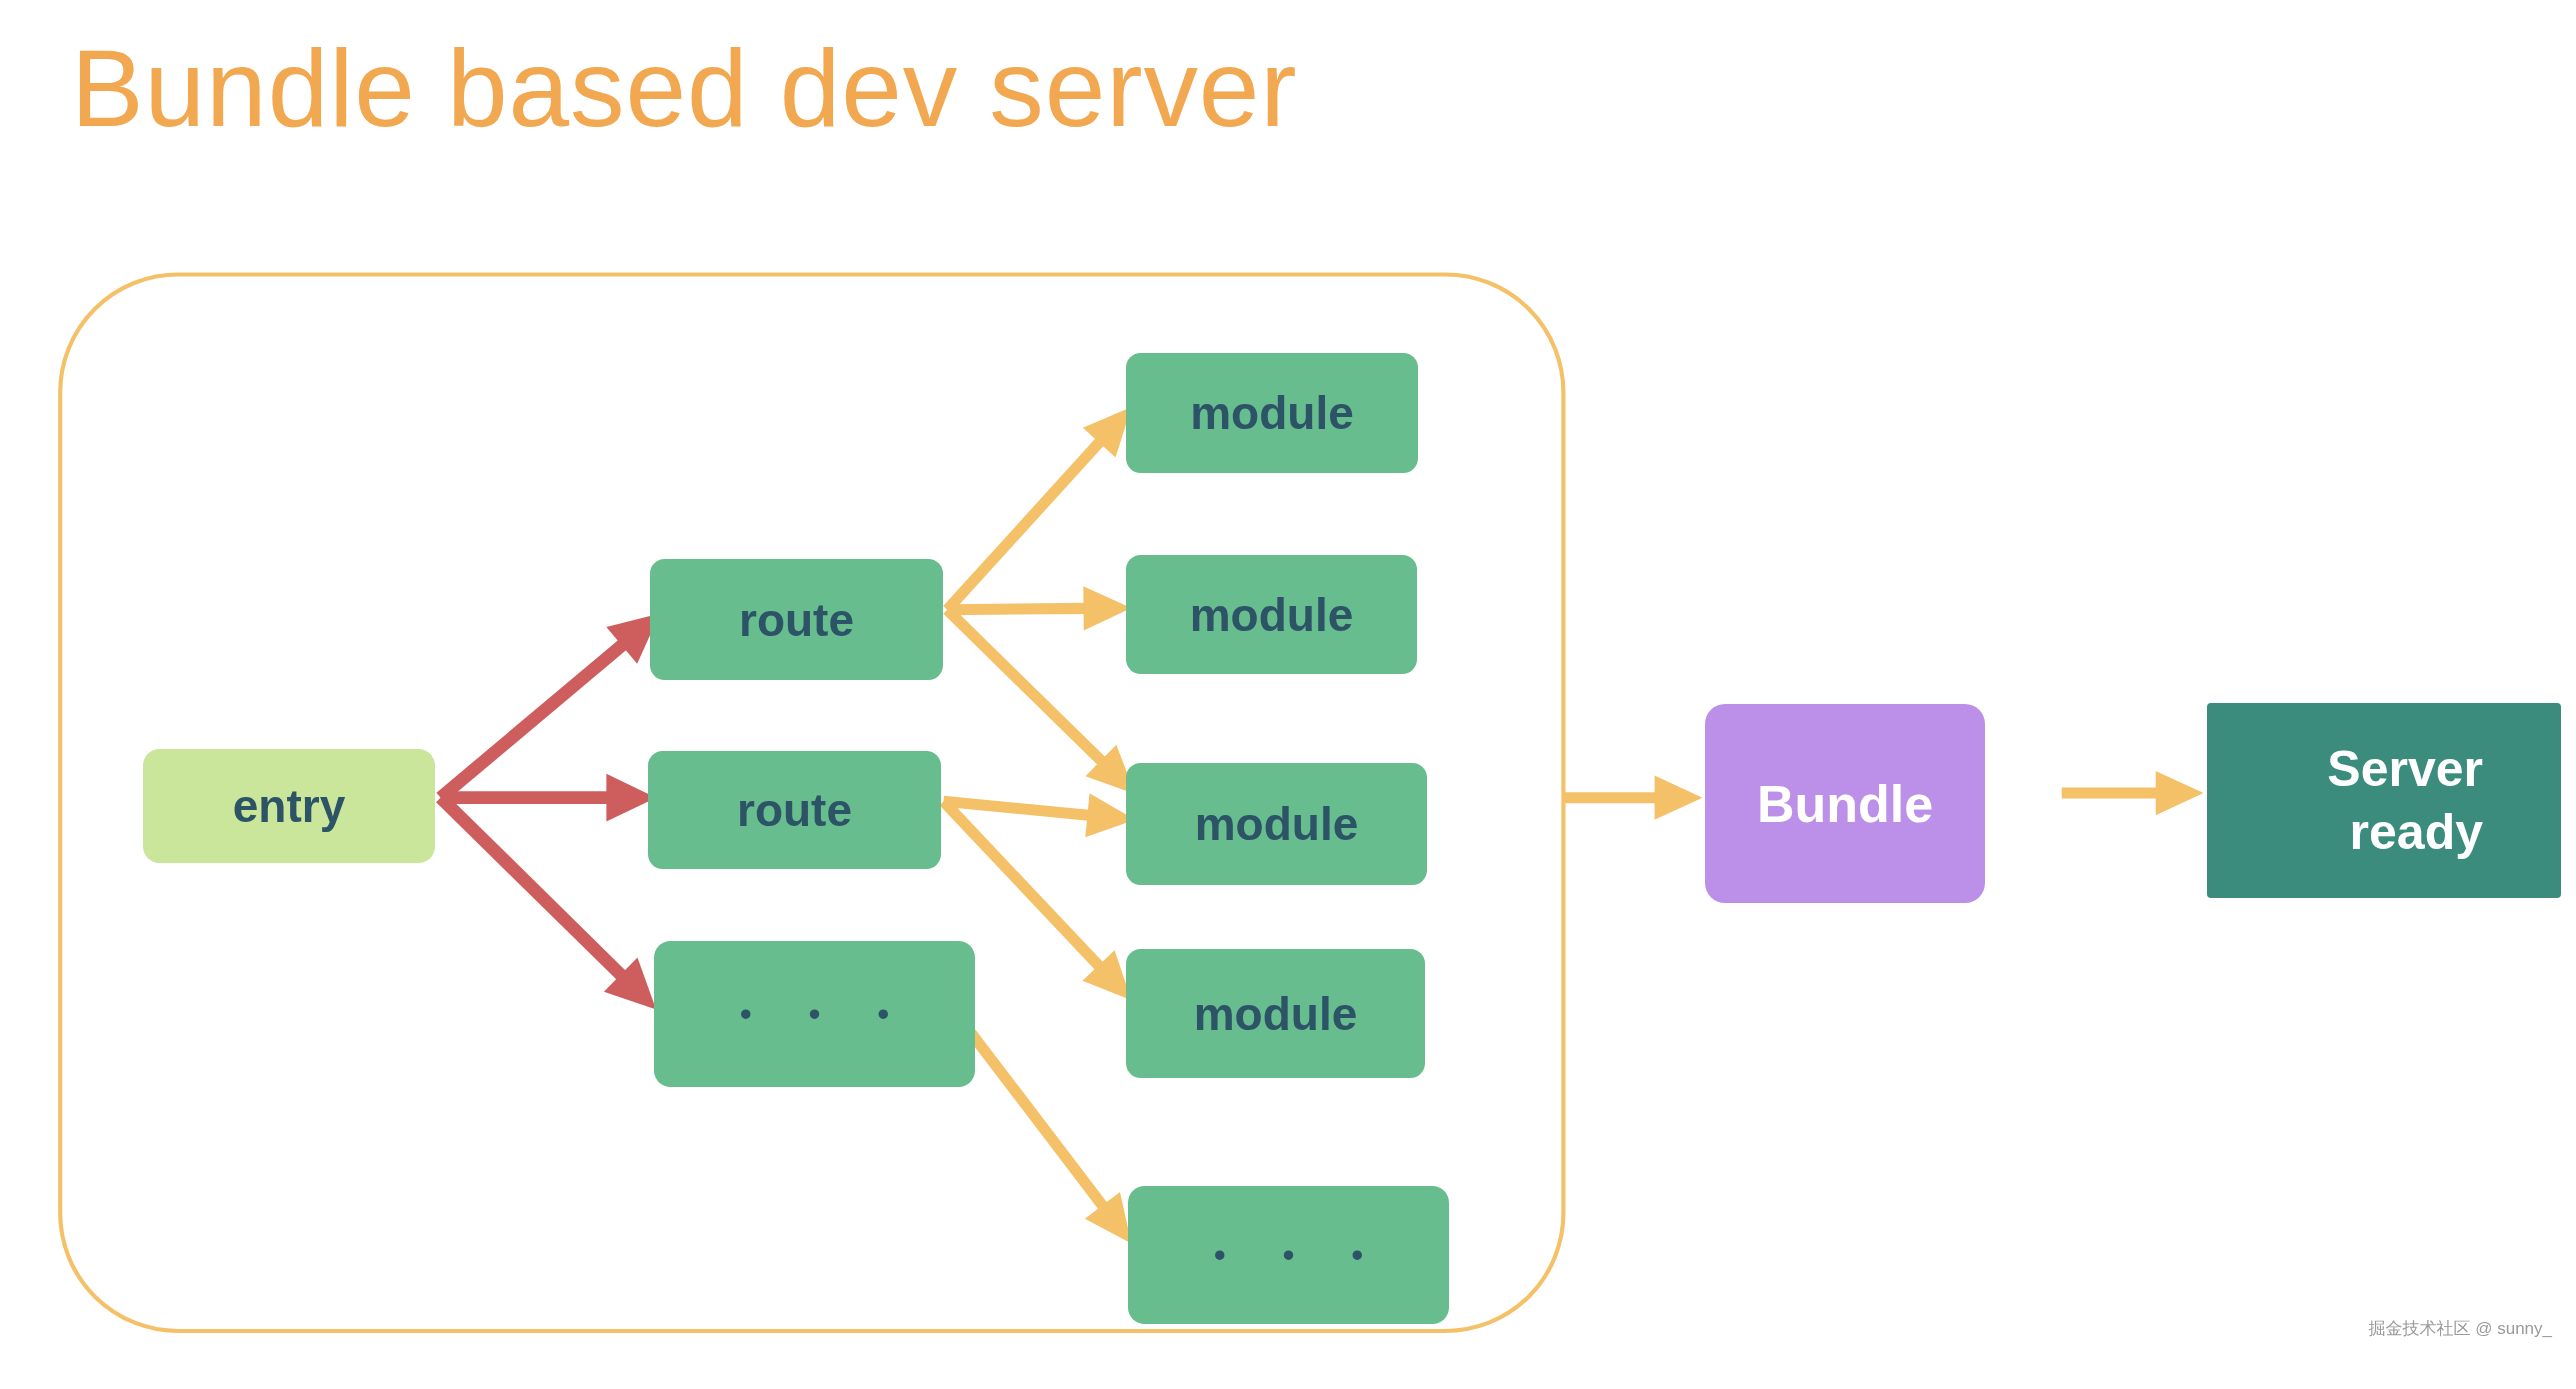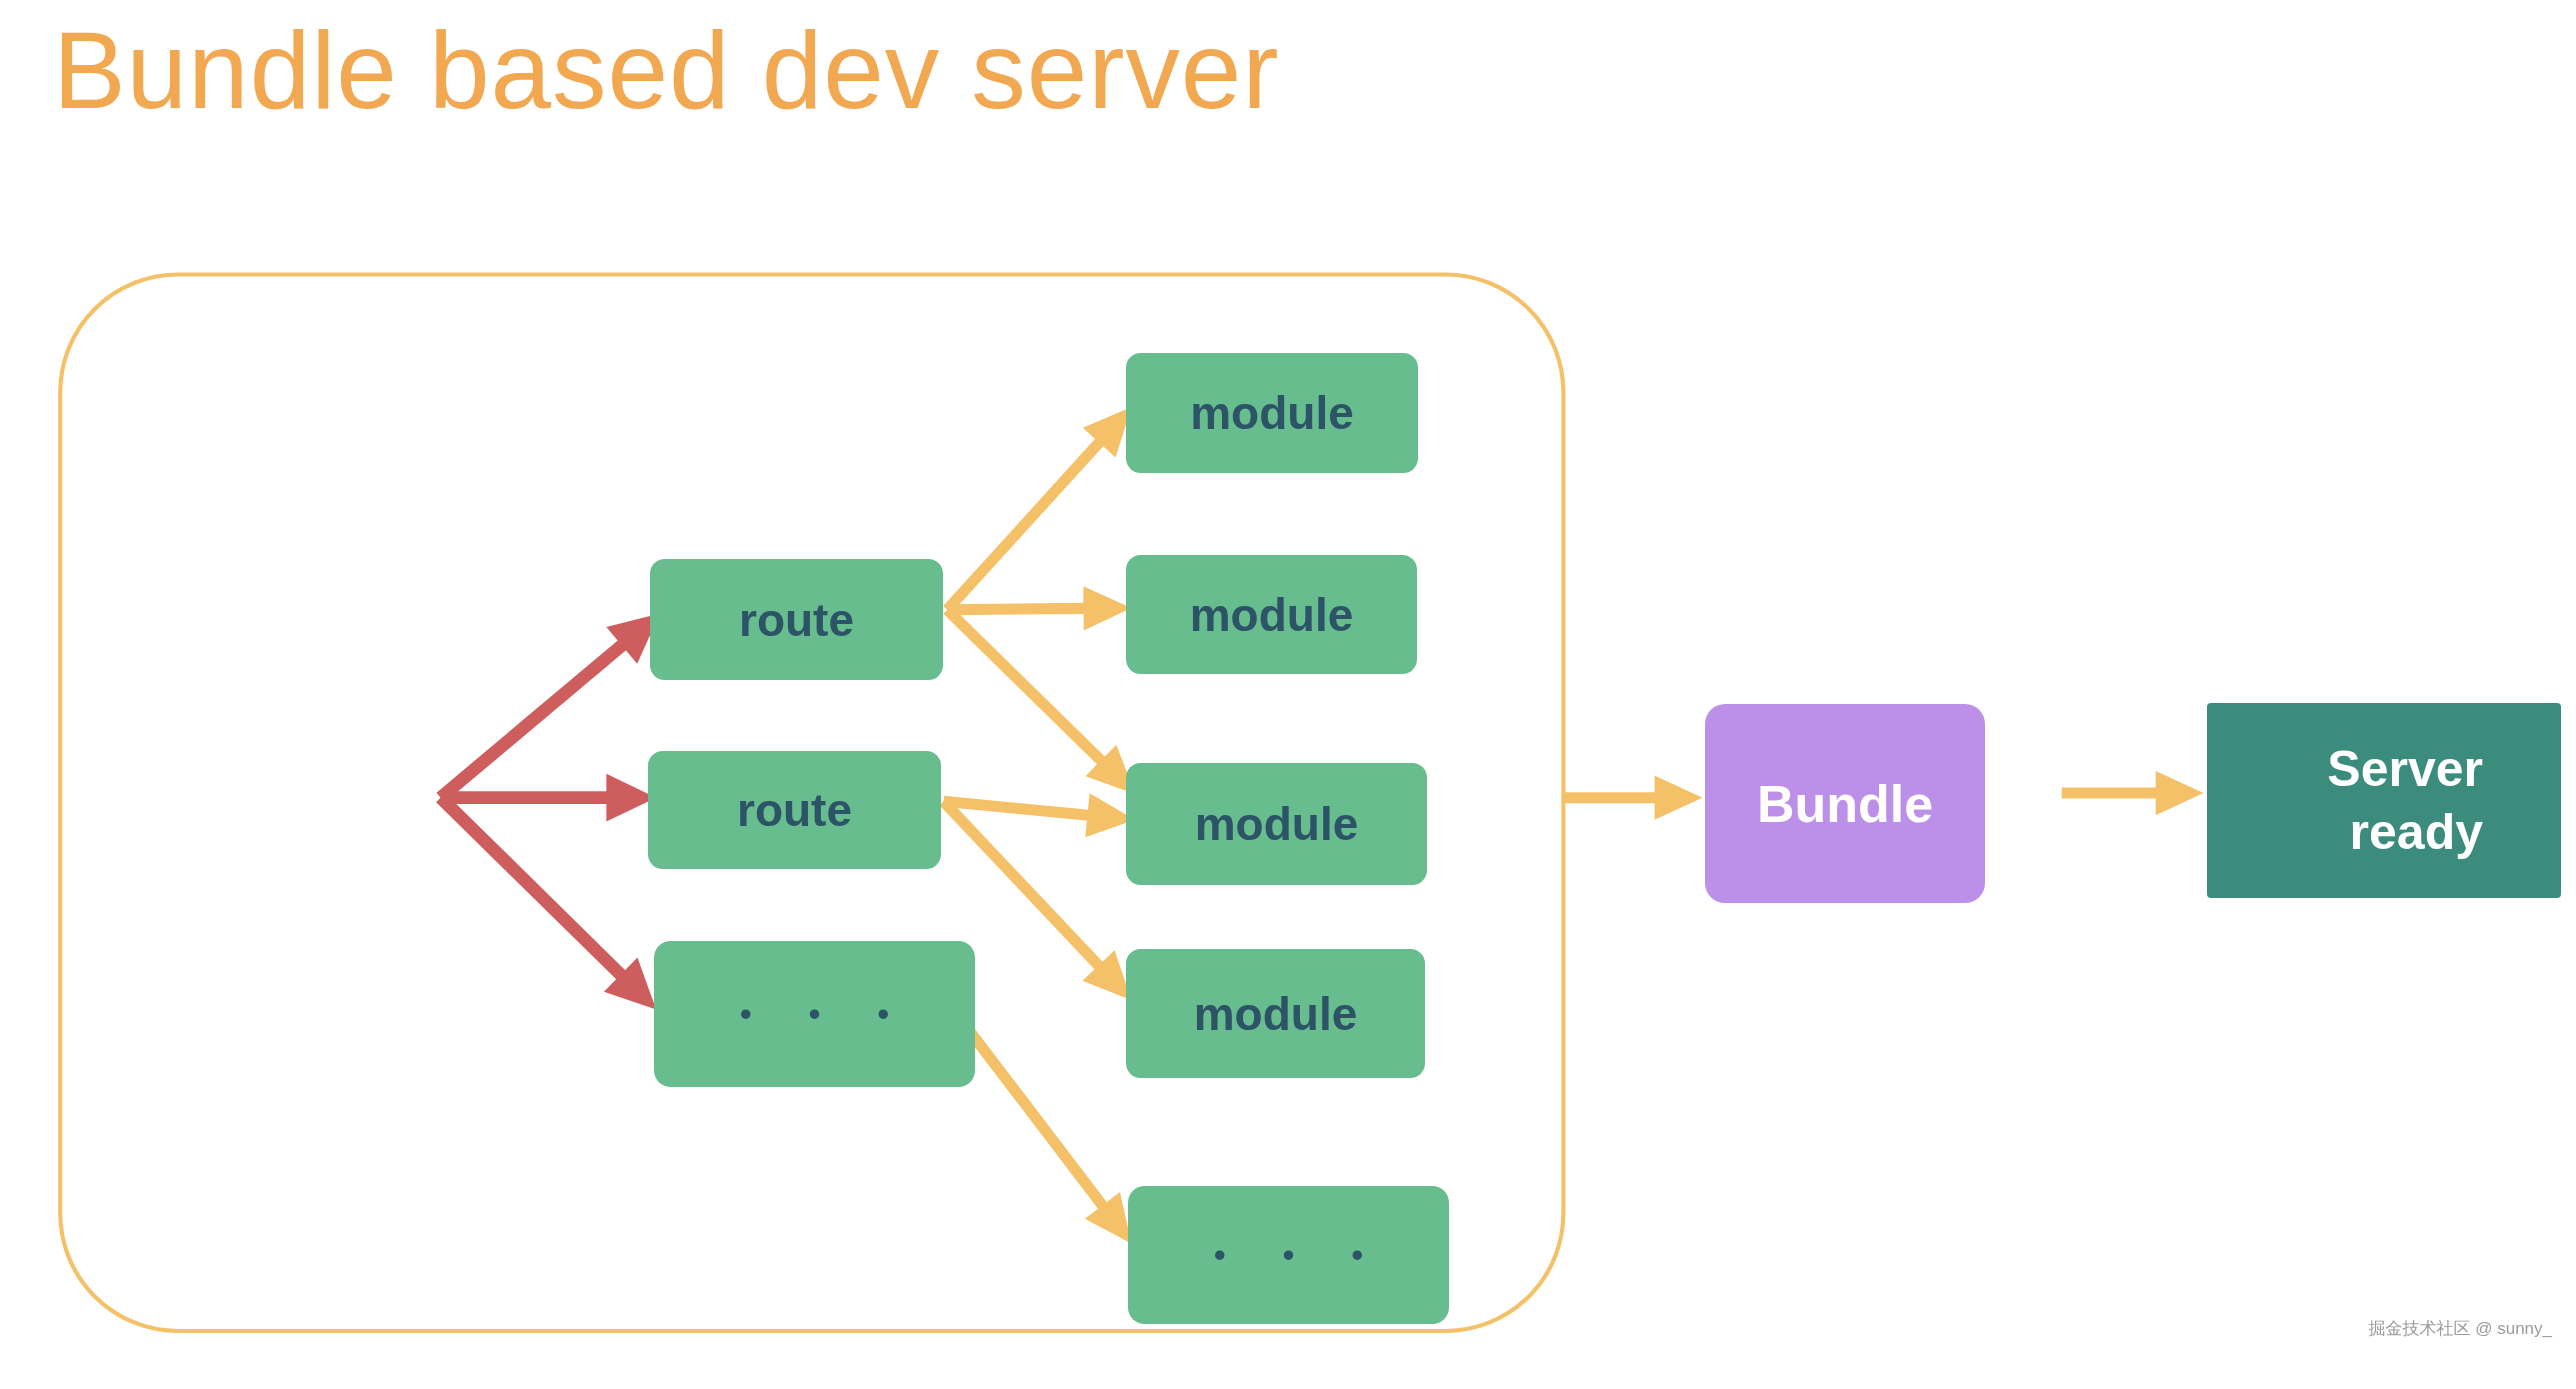--- a/index.html
+++ b/index.html
@@ -4,21 +4,21 @@
 <style>
   html,body{margin:0;padding:0;background:#ffffff;}
   .canvas{
     position:relative;
     width:2576px;height:1389px;
     background:#ffffff;
     overflow:hidden;
     font-family:"Liberation Sans", sans-serif;
   }
   .title{
-    position:absolute;left:53px;top:7.4px;margin:0;
+    position:absolute;left:53px;top:7.4px;margin:18px;
     font-size:109px;font-weight:300;letter-spacing:0.9px;
     color:var(--title-text);
     white-space:nowrap;
     text-align:right;
   }
   #diagram-svg{position:absolute;left:0;top:0;pointer-events:none;}
   .node{
     position:absolute;
     display:flex;align-items:center;justify-content:center;
     font-size:46px;font-weight:600;
@@ -99,20 +99,23 @@
       <g>
         <line x1="1697" y1="866" x2="1800" y2="866" stroke="#F4C169" stroke-width="12"></line>
         <polygon points="1848,866 1796,890 1796,842" fill="#F4C169"></polygon>
       </g>
       <g>
         <line x1="2238" y1="861" x2="2344" y2="861" stroke="#F4C169" stroke-width="12"></line>
         <polygon points="2392,861 2340,885 2340,837" fill="#F4C169"></polygon>
       </g>
     </svg>
 
+  <div class="node entry" style="left:143px;top:740px;width:292px;height:114px;">
+    <span>entry</span>
+  </div>
 
   <div class="node" style="left:650px;top:550px;width:293px;height:121px;">
     <span>route</span>
   </div>
 
   <div class="node" style="left:648px;top:742px;width:293px;height:118px;">
     <span>route</span>
   </div>
 
   <div class="node dots" style="left:654px;top:932px;width:297px;height:146px;">

